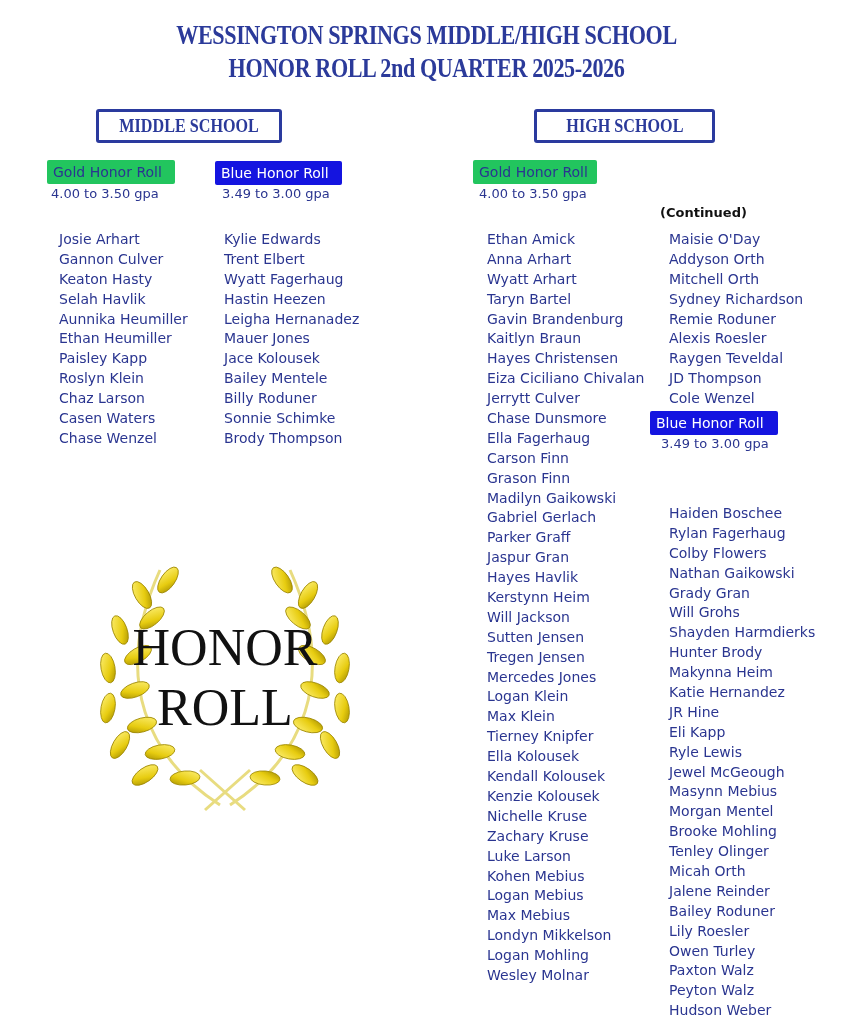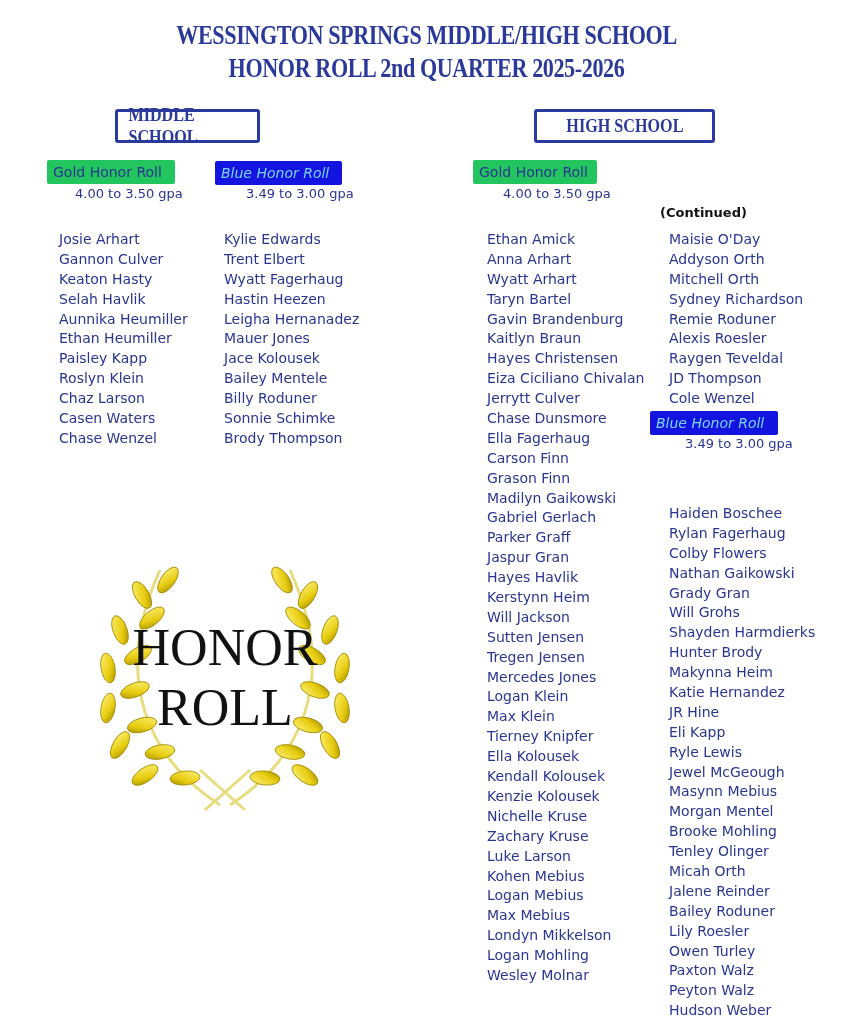--- a/index.html
+++ b/index.html
@@ -4,36 +4,36 @@
   <style>
     html, body { margin: 0; padding: 0; background: #ffffff; }
     body { width: 853px; height: 1024px; position: relative; overflow: hidden; font-family: "DejaVu Sans", sans-serif; color: #2a3590; }
     .title { position: absolute; left: 0; width: 853px; text-align: center; font-family: "Liberation Serif", serif; font-weight: bold; color: #2b3a9a; font-size: 27px; letter-spacing: -0.5px; transform: scaleX(0.82); transform-origin: center; }
     .t1 { top: 20px; }
     .t2 { top: 53px; }
     .sec-box { position: absolute; height: 34px; border: 3px solid #2a3a9e; border-radius: 3px; box-sizing: border-box; display: flex; align-items: center; justify-content: center; }
     .sec-box span { font-family: "Liberation Serif", serif; font-weight: bold; font-size: 19px; color: #2b3a9a; transform: scaleX(0.85); display: inline-block; }
     .badge { position: absolute; height: 24px; line-height: 24px; padding: 0 6px; font-size: 14px; border-radius: 2px; box-sizing: border-box; white-space: nowrap; }
     .badge.gold { background: #22c55e; color: #2a3590; }
-    .badge.blue { background: #1414e0; color: #7dd3fc; font-style: italic; }
-    .gpa { position: absolute; font-size: 13px; color: #2a3590; white-space: nowrap; margin-left: 24px; }
+    .badge.blue { background: #1414e0; color: #ffffff; }
+    .gpa { position: absolute; font-size: 13px; color: #2a3590; white-space: nowrap; }
     .list { position: absolute; margin: 8px; padding: 0; list-style: none; }
     .list li { height: 19.9px; line-height: 19.9px; font-size: 14px; color: #2a3590; white-space: nowrap; }
     .continued { position: absolute; font-weight: bold; font-size: 13px; color: #111; }
     .wreath { position: absolute; left: 90px; top: 560px; width: 270px; height: 260px; }
   </style>
 </head>
 <body>
 
 <div>
   <div class="title t1">WESSINGTON SPRINGS MIDDLE/HIGH SCHOOL</div>
   <div class="title t2">HONOR ROLL 2nd QUARTER 2025-2026</div>
 </div>
 
-<div class="sec-box" style="left:115px; top:109px; width:145px;">
+<div class="sec-box" style="left:96px; top:109px; width:186px;">
   <span>MIDDLE SCHOOL</span>
 </div>
 
 <div class="badge gold" style="left:47px; top:160px; width:128px;">Gold Honor Roll</div>
 <div class="gpa" style="left:51px; top:186px;">4.00 to 3.50 gpa</div>
 
 <div class="badge blue" style="left:215px; top:161px; width:127px;">Blue Honor Roll</div>
 <div class="gpa" style="left:222px; top:186px;">3.49 to 3.00 gpa</div>
 
 <ul class="list" style="left:51px; top:222px;">

